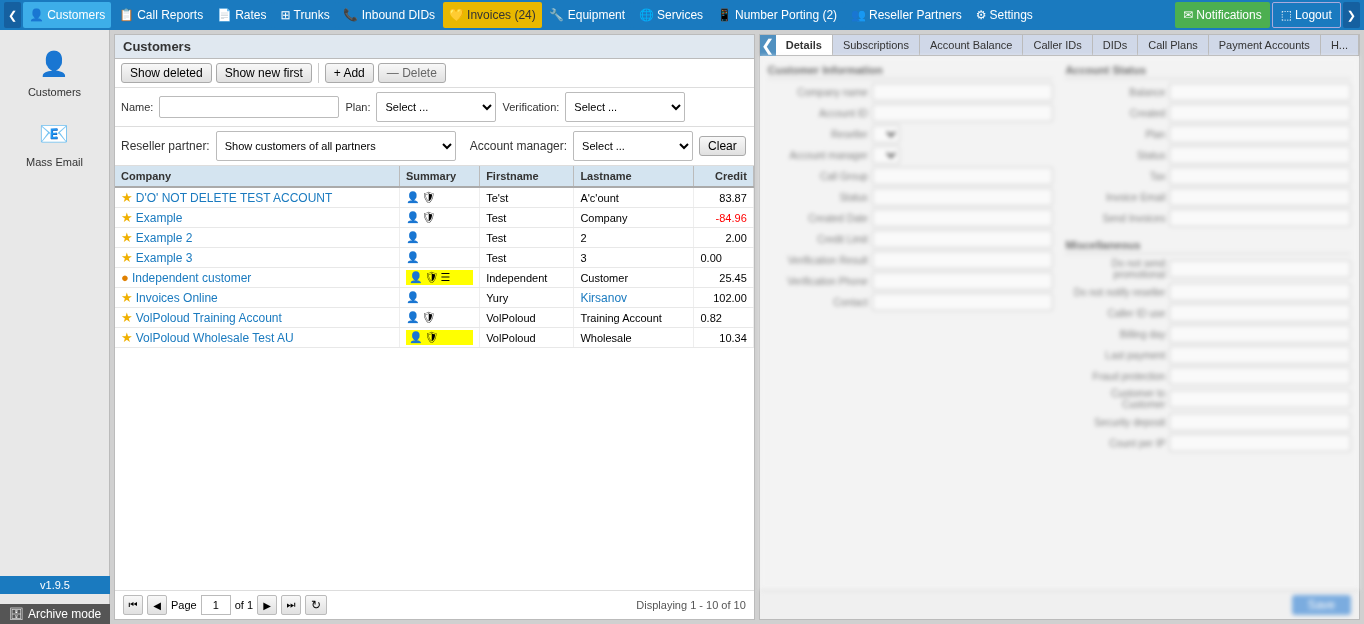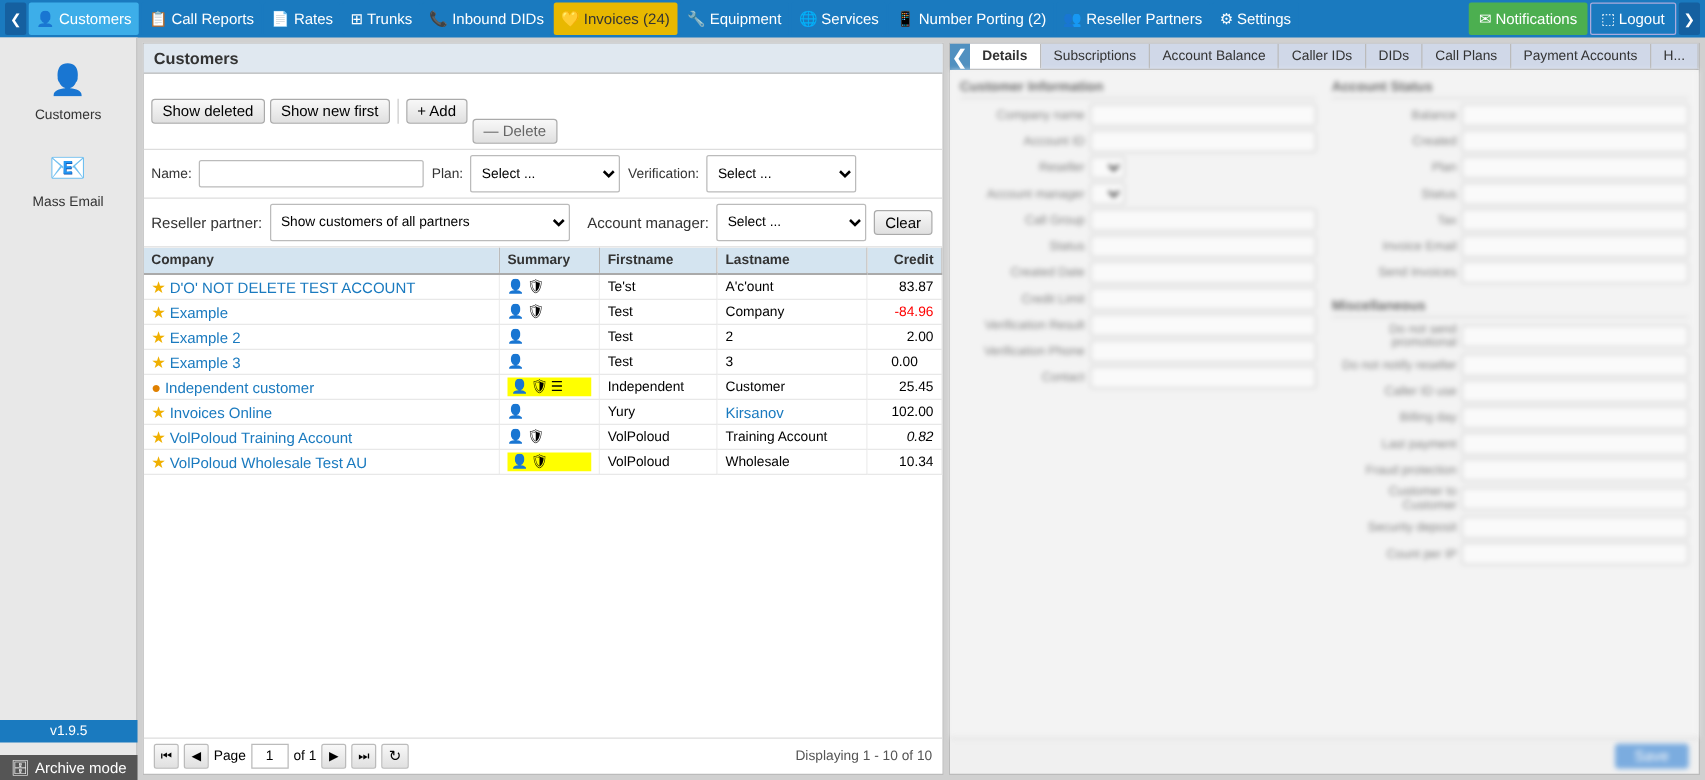--- a/index.html
+++ b/index.html
@@ -51,21 +51,21 @@
     }
     .panel-title {
       background: #e0e8f0; padding: 4px 8px; font-weight: bold; font-size: 13px;
       border-bottom: 1px solid #bbb; color: #333;
     }
     .toolbar { display: flex; align-items: center; gap: 4px; padding: 4px 6px; border-bottom: 1px solid #ddd; }
     .tb-btn {
       display: flex; align-items: center; gap: 2px; padding: 2px 8px; border: 1px solid #aaa;
       background: linear-gradient(to bottom, #f8f8f8, #e0e0e0); cursor: pointer; border-radius: 3px; font-size: 11px;
     }
-    .tb-btn.delete-btn { color: #666; margin-top: 32px; }
+    .tb-btn.delete-btn { color: #666; }
     .separator { width: 1px; height: 20px; background: #ccc; margin: 0 2px; }
 
     
     .filter-row { display: flex; align-items: center; gap: 6px; padding: 4px 6px; border-bottom: 1px solid #ddd; flex-wrap: wrap; }
     .filter-label { font-size: 11px; color: #333; white-space: nowrap; }
     .filter-input { height: 22px; border: 1px solid #bbb; padding: 1px 4px; font-size: 11px; border-radius: 2px; }
     .filter-select { height: 30px; border: 1px solid #bbb; padding: 1px 4px; font-size: 11px; border-radius: 2px; background: white; }
     .filter-row2 { display: flex; align-items: center; gap: 6px; padding: 4px 6px; border-bottom: 1px solid #ddd; }
     .clear-btn { padding: 2px 8px; border: 1px solid #aaa; background: linear-gradient(to bottom, #f8f8f8, #e0e0e0); cursor: pointer; border-radius: 3px; font-size: 11px; }
 
@@ -285,21 +285,21 @@
             </tr>
             <tr>
               <td><span style="color: rgb(240, 176, 0); font-size: 13px;">★</span> <span class="link-text">Example 3</span></td>
               <td>
                 <div style="display: flex; align-items: center; gap: 2px;">
                   <span style="font-size: 11px;">👤</span>
                 </div>
               </td>
               <td>Test</td>
               <td>3</td>
-              <td style="text-align: center;">0.00</td>
+              <td style="text-align: left;">0.00</td>
             </tr>
             <tr>
               <td><span style="color: rgb(224, 128, 0); font-size: 13px;">●</span> <span class="link-text">Independent customer</span></td>
               <td>
                 <div style="display: flex; align-items: center; gap: 2px; background: rgb(255, 255, 0); padding: 1px 3px;">
                   <span style="font-size: 11px;">👤</span>
                   <span style="font-size: 11px;">🛡</span>
                   <span style="font-size: 11px;">☰</span>
                 </div>
               </td>
@@ -321,21 +321,21 @@
             <tr>
               <td><span style="color: rgb(240, 176, 0); font-size: 13px;">★</span> <span class="link-text">VolPoloud Training Account</span></td>
               <td>
                 <div style="display: flex; align-items: center; gap: 2px;">
                   <span style="font-size: 11px;">👤</span>
                   <span style="font-size: 11px;">🛡</span>
                 </div>
               </td>
               <td>VolPoloud</td>
               <td>Training Account</td>
-              <td style="text-align: right; font-style: italic;">0.82</td>
+              <td style="">0.82</td>
             </tr>
             <tr>
               <td><span style="color: rgb(240, 176, 0); font-size: 13px;">★</span> <span class="link-text">VolPoloud Wholesale Test AU</span></td>
               <td>
                 <div style="display: flex; align-items: center; gap: 2px; background: rgb(255, 255, 0); padding: 1px 3px;">
                   <span style="font-size: 11px;">👤</span>
                   <span style="font-size: 11px;">🛡</span>
                 </div>
               </td>
               <td>VolPoloud</td>

